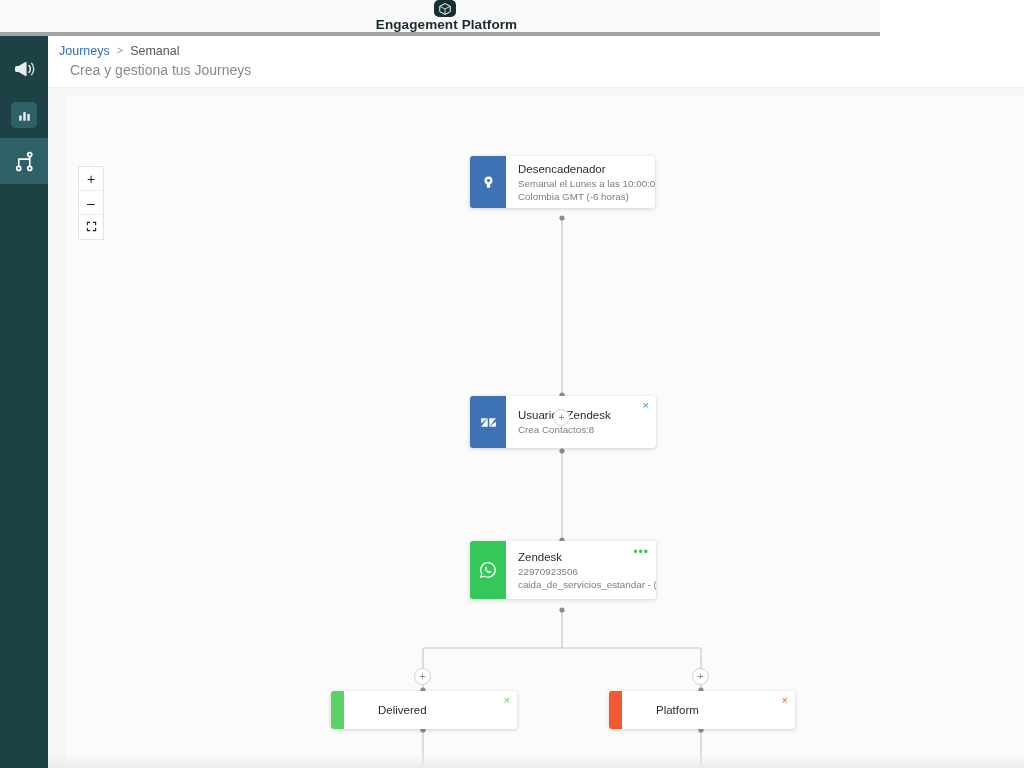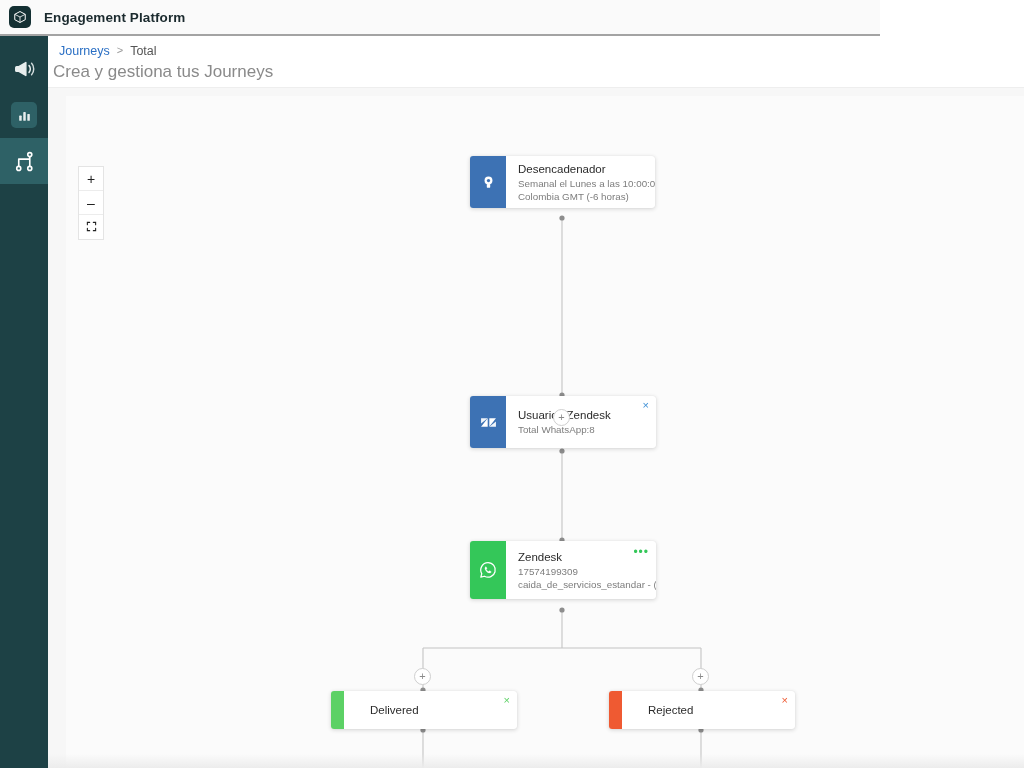--- a/index.html
+++ b/index.html
@@ -9,23 +9,24 @@
     font-family: "Liberation Sans", sans-serif;
     background: #ffffff;
     color: #333;
   }
 
   
   #topbar {
     position: absolute; left: 0; top: 0;
     width: 880px; height: 36px;
     background: #fafafa;
-    border-bottom: 2px solid #a3a3a3;
+    border-bottom: 4px solid #a3a3a3;
     display: flex; align-items: center;
     z-index: 40;
+    flex-direction: column;
   }
   #app-logo {
     width: 22px; height: 22px;
     margin-left: 9px;
     background: #143033;
     border-radius: 5px;
     display: flex; align-items: center; justify-content: center;
   }
   #app-title {
     margin-left: 13px;
@@ -66,22 +67,22 @@
   }
   #breadcrumb {
     position: absolute; left: 11px; top: 8px;
     font-size: 12.5px;
     display: flex; gap: 7px;
   }
   #breadcrumb .crumb-link { color: #2a6fc4; cursor: pointer; }
   #breadcrumb .crumb-sep  { color: #999; font-size: 11px; }
   #breadcrumb .crumb-cur  { color: #555; }
   #subtitle {
-    position: absolute; left: 5px; top: 26px;
-    font-size: 17px; color: #8a8a8a;
+    position: absolute; left: 22px; top: 26px;
+    font-size: 14px; color: #8a8a8a;
   }
 
   
   #content {
     position: absolute; left: 48px; top: 88px;
     width: 976px; height: 680px;
     background: #f7f7f7;
     z-index: 10;
   }
 
@@ -175,21 +176,21 @@
   .node-menu {
     position: absolute; right: 7px; top: 8px;
     font-size: 12px; line-height: 6px;
     letter-spacing: 1px;
     cursor: pointer;
     z-index: 8;
   }
   .node-title-center {
     display: flex; align-items: center;
     font-size: 11.5px; color: #2b2b2b;
-    padding-left: 26px;
+    padding-left: 34px;
   }
 
   
   #connectors {
     position: absolute; left: 0; top: 0;
     width: 958px; height: 672px;
     z-index: 2;
     pointer-events: none;
   }
 
@@ -261,21 +262,21 @@
       </svg>
     </span>
   </div>
 
 </div>
 
 <div id="header">
   <div id="breadcrumb">
     <span class="crumb-link">Journeys</span>
     <span class="crumb-sep">&gt;</span>
-    <span class="crumb-cur">Total</span>
+    <span class="crumb-cur">Semanal</span>
   </div>
   <div id="subtitle">Crea y gestiona tus Journeys</div>
 </div>
 
 <div id="content">
 
   <div id="tabstrip">
     <div id="campaign-tab">
       <span>campaña_prevención</span>
     </div>
@@ -362,58 +363,58 @@
       <div class="node-icon" style="width:36px; background:#3d72b4;">
         <svg width="19" height="19" viewBox="0 0 24 24" fill="#ffffff">
           <path d="M11 6.5v11L2.6 17.5z"></path>
           <path d="M2.6 6.5h8.4L2.6 13.3z" opacity=".92"></path>
           <path d="M13 17.5v-11l8.4 0z"></path>
           <path d="M21.4 17.5H13l8.4-6.8z" opacity=".92"></path>
         </svg>
       </div>
       <div class="node-body">
         <div class="node-title">Usuarios Zendesk</div>
-        <div class="node-sub">Total WhatsApp:8</div>
+        <div class="node-sub">Crea Contactos:8</div>
       </div>
       <div class="node-close" style="color:#3d8fd6;">
         <span>×</span>
       </div>
     </div>
 
     <div class="node" style="left:404px; top:445px; width:186px; height:58px;">
       <div class="node-icon" style="width:36px; background:#34c759;">
         <svg width="20" height="20" viewBox="0 0 24 24" fill="none" stroke="#ffffff" stroke-width="1.5">
           <path d="M12 3.2a8.7 8.7 0 0 0-7.5 13.1L3.4 20.6l4.4-1.1A8.7 8.7 0 1 0 12 3.2z" stroke-linejoin="round"></path>
           <path d="M9.2 8.1c.3-.1.6 0 .8.4l.7 1.4c.1.3.1.5-.1.7l-.5.5c-.2.2-.2.4 0 .7.5.8 1.2 1.5 2.1 1.9.3.1.5.1.7-.1l.5-.5c.2-.2.4-.2.7-.1l1.4.7c.4.2.5.5.4.8-.3.8-1.1 1.3-2 1.2-2.5-.2-5.4-3.1-5.6-5.6-.1-.9.4-1.7 1.2-2z" fill="#ffffff" stroke-width=".3"></path>
         </svg>
       </div>
       <div class="node-body">
         <div class="node-title">Zendesk</div>
-        <div class="node-sub">17574199309</div>
+        <div class="node-sub">22970923506</div>
         <div class="node-sub">caida_de_servicios_estandar - (es)</div>
       </div>
       <div class="node-menu" style="color:#34c759;">
         <span>•••</span>
       </div>
     </div>
 
     <div class="node" style="left:265px; top:595px; width:186px; height:38px;">
       <div class="node-icon" style="width:13px; background:#5cd165;"></div>
       <div class="node-title-center">
         <span>Delivered</span>
       </div>
       <div class="node-close" style="color:#5cd165;">
         <span>×</span>
       </div>
     </div>
 
     <div class="node" style="left:543px; top:595px; width:186px; height:38px;">
       <div class="node-icon" style="width:13px; background:#ef5a32;"></div>
       <div class="node-title-center">
-        <span>Rejected</span>
+        <span>Platform</span>
       </div>
       <div class="node-close" style="color:#ef5a32;">
         <span>×</span>
       </div>
     </div>
 
   </div>
 </div>
 
 <div id="bottom-fade"></div>

